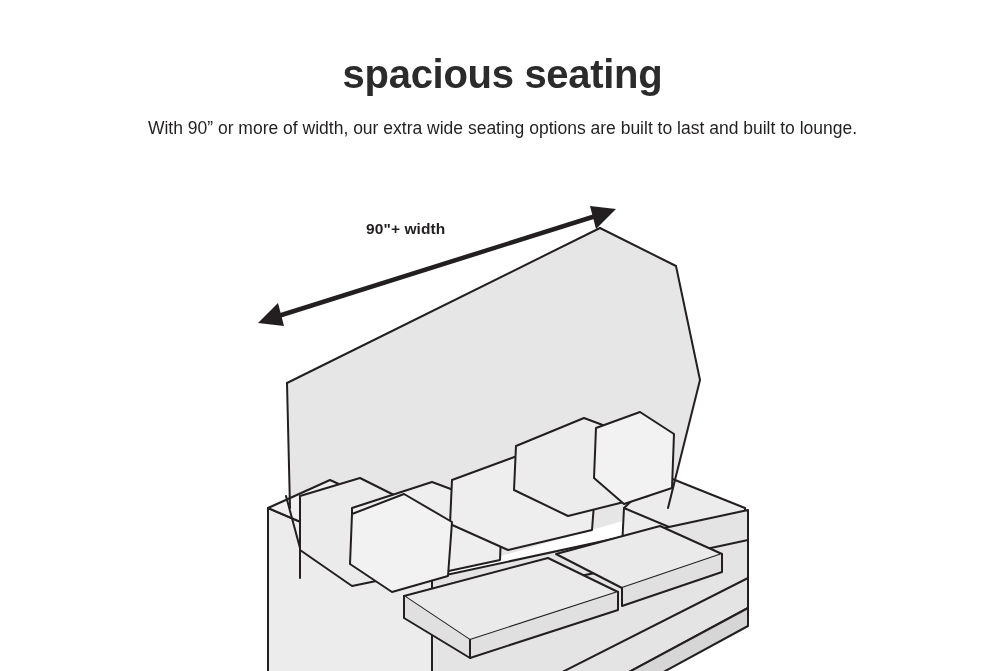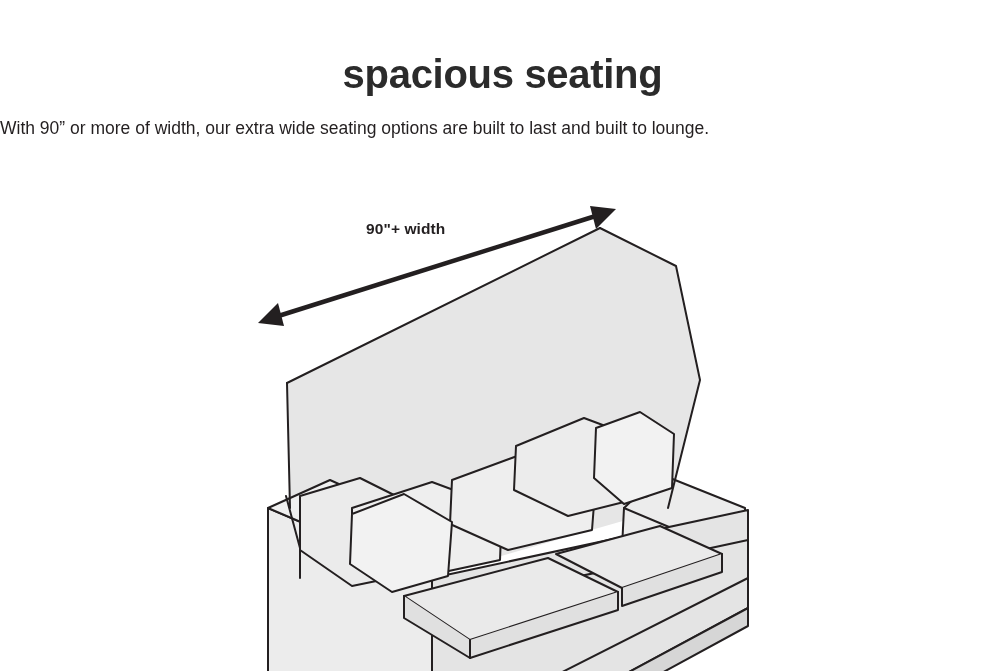--- a/index.html
+++ b/index.html
@@ -31,21 +31,21 @@
     font-weight: bold;
     letter-spacing: -0.3px;
     color: #2b2b2b;
     line-height: 1.1;
   }
   .subcopy {
     position: absolute;
     top: 115px;
     left: 0;
     width: 1005px;
-    text-align: left;
+    text-align: center;
     font-size: 17.5px;
     font-weight: normal;
     color: #231f20;
     line-height: 1.5;
   }
   .subcopy .line {
     display: block;
   }
   .diagram {
     position: absolute;

